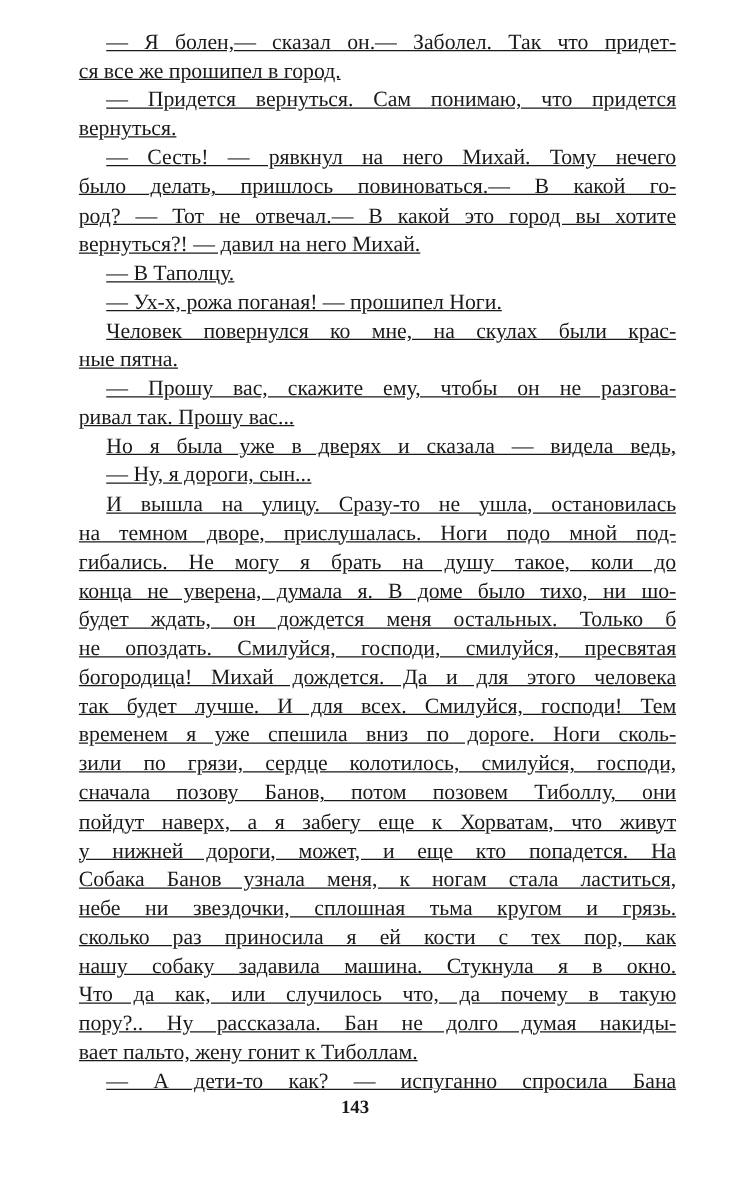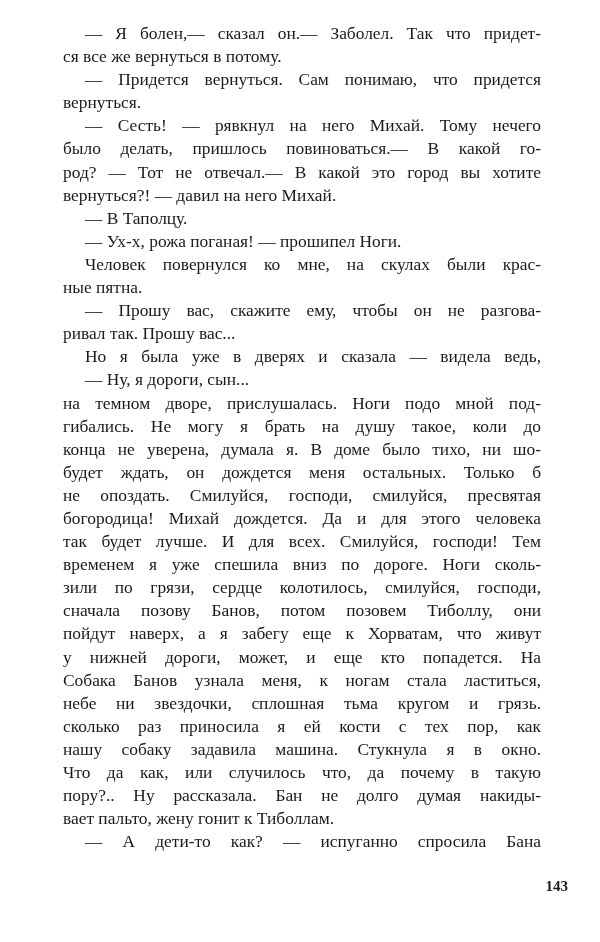--- a/index.html
+++ b/index.html
@@ -4,50 +4,51 @@
 <style>
   html, body { margin: 0; padding: 0; background: #ffffff; }
   body { width: 600px; height: 942px; position: relative; overflow: hidden; }
   .page {
     position: absolute; left: 63px; top: 22px; width: 478px;
     font-family: "Liberation Serif", "DejaVu Serif", serif;
     font-size: 17.4px; color: #1a1a1a;
   }
   .line {
     height: 23.1px; line-height: 23.1px; white-space: nowrap;
-    text-align: justify; text-align-last: justify; overflow: hidden;
+    text-align: justify; text-align-last: justify; overflow: hidden; text-decoration: underline;
   }
   .line.indent { padding-left: 22px; }
   .line.last { text-align-last: left; }
   .pagenum {
     position: absolute; left: 0; width: 568px; top: 878px;
-    text-align: right; font-family: "Liberation Serif", "DejaVu Serif", serif;
+    text-align: center; font-family: "Liberation Serif", "DejaVu Serif", serif;
     font-size: 15px; color: #1a1a1a; font-weight: bold;
   }
 </style>
 </head>
 <body>
 
 <div class="page" id="page">
     <div class="line indent">— Я болен,— сказал он.— Заболел. Так что придет-</div>
-    <div class="line last">ся все же вернуться в потому.</div>
+    <div class="line last">ся все же прошипел в город.</div>
     <div class="line indent">— Придется вернуться. Сам понимаю, что придется</div>
     <div class="line last">вернуться.</div>
     <div class="line indent">— Сесть! — рявкнул на него Михай. Тому нечего</div>
     <div class="line">было делать, пришлось повиноваться.— В какой го-</div>
     <div class="line">род? — Тот не отвечал.— В какой это город вы хотите</div>
     <div class="line last">вернуться?! — давил на него Михай.</div>
     <div class="line indent last">— В Таполцу.</div>
     <div class="line indent last">— Ух-х, рожа поганая! — прошипел Ноги.</div>
     <div class="line indent">Человек повернулся ко мне, на скулах были крас-</div>
     <div class="line last">ные пятна.</div>
     <div class="line indent">— Прошу вас, скажите ему, чтобы он не разгова-</div>
     <div class="line last">ривал так. Прошу вас...</div>
     <div class="line indent">Но я была уже в дверях и сказала — видела ведь,</div>
     <div class="line indent last">— Ну, я дороги, сын...</div>
+    <div class="line indent">И вышла на улицу. Сразу-то не ушла, остановилась</div>
     <div class="line">на темном дворе, прислушалась. Ноги подо мной под-</div>
     <div class="line">гибались. Не могу я брать на душу такое, коли до</div>
     <div class="line">конца не уверена, думала я. В доме было тихо, ни шо-</div>
     <div class="line">будет ждать, он дождется меня остальных. Только б</div>
     <div class="line">не опоздать. Смилуйся, господи, смилуйся, пресвятая</div>
     <div class="line">богородица! Михай дождется. Да и для этого человека</div>
     <div class="line">так будет лучше. И для всех. Смилуйся, господи! Тем</div>
     <div class="line">временем я уже спешила вниз по дороге. Ноги сколь-</div>
     <div class="line">зили по грязи, сердце колотилось, смилуйся, господи,</div>
     <div class="line">сначала позову Банов, потом позовем Тиболлу, они</div>

